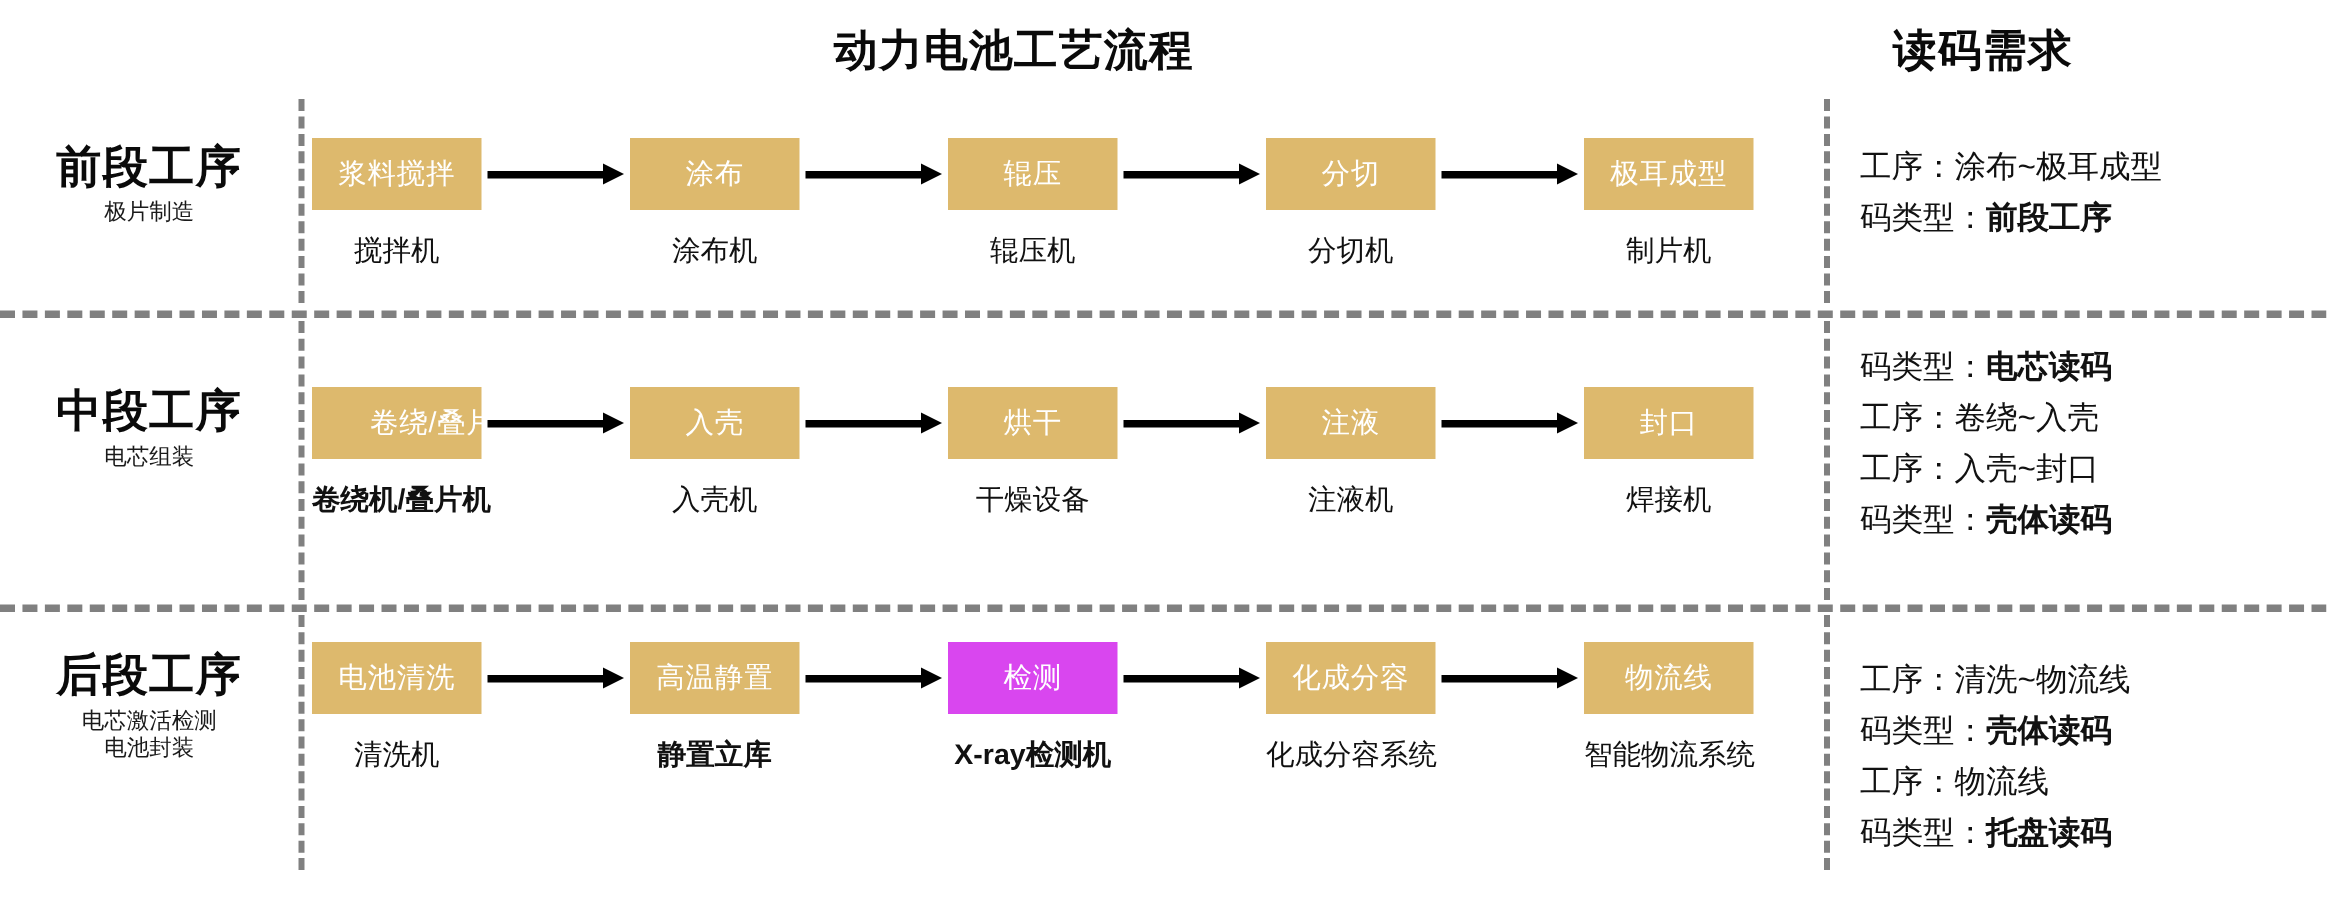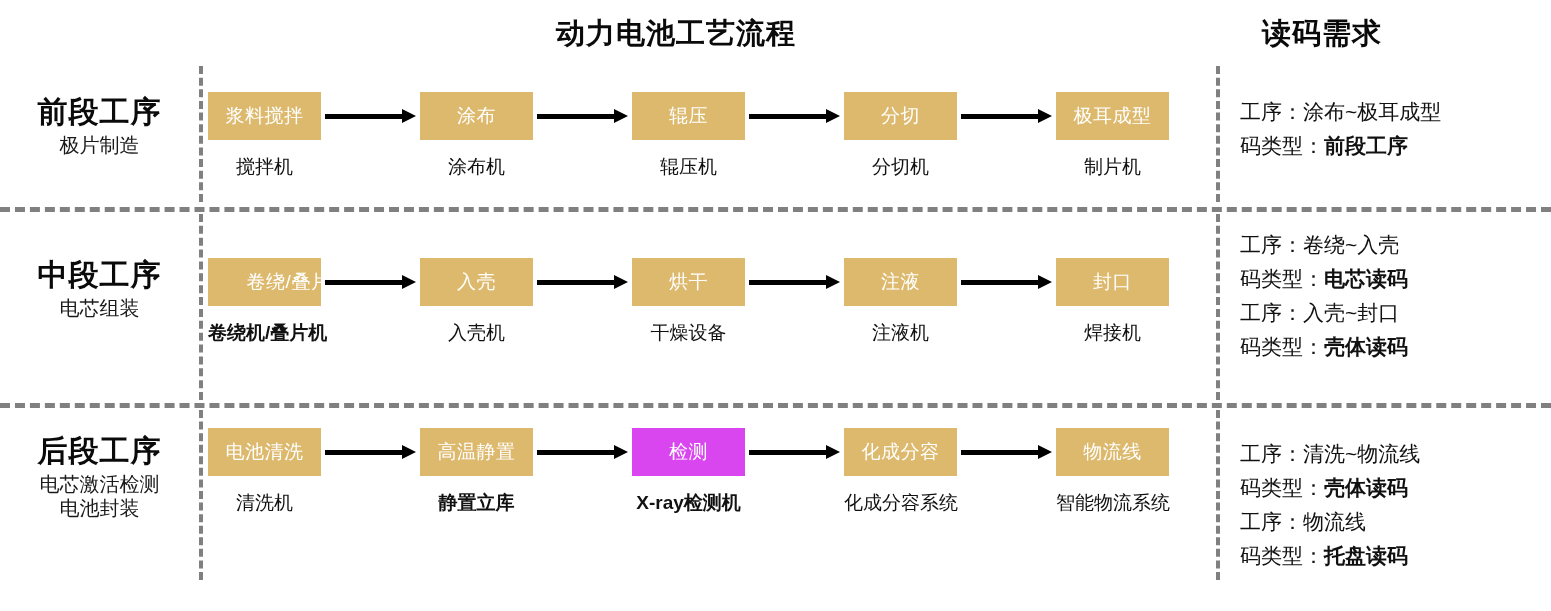--- a/index.html
+++ b/index.html
@@ -60,21 +60,21 @@
     text-align: center;
   }
   .stage-name {
     font-size: 30px;
     font-weight: bold;
     letter-spacing: 1px;
     color: #0a0a0a;
     line-height: 1.12;
   }
   .stage-sub {
-    font-size: 20px;
+    font-size: 15px;
     font-weight: normal;
     color: #1a1a1a;
     line-height: 1.22;
     margin-top: 4px;
   }
   #stage-label-0 { top: 95px; }
   #stage-label-1 { top: 258px; }
   #stage-label-2 { top: 434px; }
 
   
@@ -300,22 +300,22 @@
       <div class="node-box" style="background: rgb(221, 185, 109);">物流线</div>
       <div class="node-caption">智能物流系统</div>
     </div>
   </div>
 
 <div class="req-block" id="req-block-0">
     <div class="req-line"><span>工序：</span><span>涂布~极耳成型</span></div>
     <div class="req-line"><span>码类型：</span><span class="val">前段工序</span></div>
   </div>
 <div class="req-block" id="req-block-1">
+    <div class="req-line"><span>码类型：</span><span class="val">电芯读码</span></div>
     <div class="req-line"><span>工序：</span><span>卷绕~入壳</span></div>
-    <div class="req-line"><span>码类型：</span><span class="val">电芯读码</span></div>
     <div class="req-line"><span>工序：</span><span>入壳~封口</span></div>
     <div class="req-line"><span>码类型：</span><span class="val">壳体读码</span></div>
   </div>
 <div class="req-block" id="req-block-2">
     <div class="req-line"><span>工序：</span><span>清洗~物流线</span></div>
     <div class="req-line"><span>码类型：</span><span class="val">壳体读码</span></div>
     <div class="req-line"><span>工序：</span><span>物流线</span></div>
     <div class="req-line"><span>码类型：</span><span class="val">托盘读码</span></div>
   </div>
 

